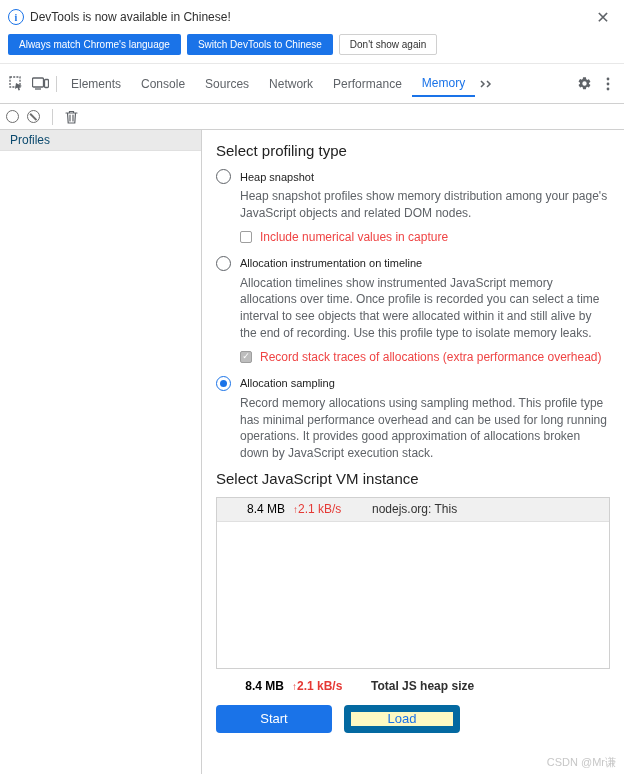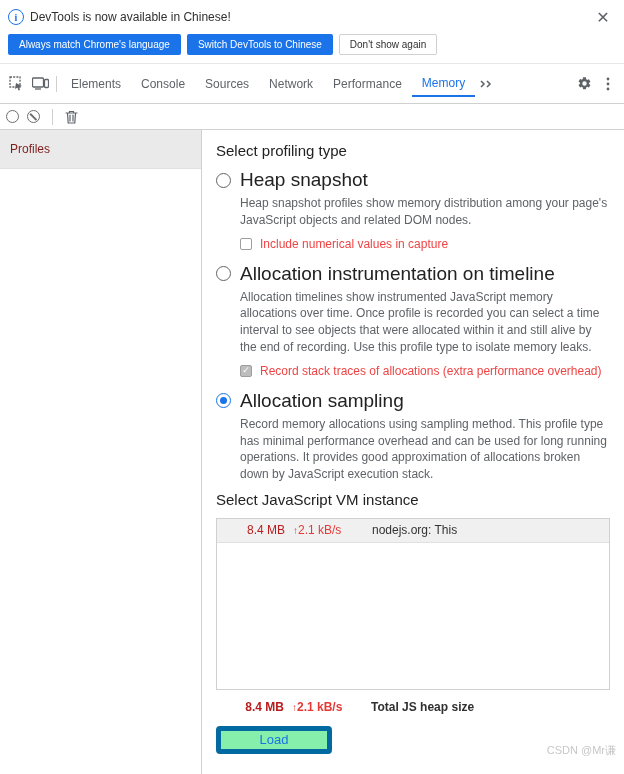--- a/index.html
+++ b/index.html
@@ -88,42 +88,42 @@
   }
   
   .main {
     display:flex; height:calc(774px - 27px - 26px - 62px);
   }
   .sidebar {
     width:202px; border-right:1px solid #d0d0d0;
     background:#fff;
   }
   .side-item {
-    padding:12px 10px; background:#eaeaea; color:#7f1d1d;
+    padding:3px 10px; background:#eaeaea; color:#0c4a6e;
     border-bottom:1px solid #e0e0e0;
   }
   .content {
     flex:1; padding:12px 14px 10px 14px; overflow:hidden;
   }
   .section-head {
     font-size:15px; color:#222; margin-bottom:10px;
   }
   .radio-row {
     display:flex; align-items:center; gap:9px; margin:4px 0 2px 0;
   }
   .radio {
     width:15px; height:15px; border:1.5px solid #5f6368; border-radius:50%;
     display:flex; align-items:center; justify-content:center; flex-shrink:0;
     cursor:pointer;
   }
   .radio.selected { border-color:#1a73e8; }
   .radio.selected::after{
     content:""; width:7px; height:7px; background:#1a73e8; border-radius:50%;
   }
-  .radio-label { font-size:19px; color:#222;text-align:center; }
+  .radio-label { font-size:11px; color:#222;text-align:center; }
   .desc {
     font-size:12px; color:#5f6368; line-height:1.4;
     margin:4px 0 8px 24px;
   }
   .chk-row{display:flex; align-items:center; gap:8px; margin:2px 0 12px 24px;}
   .chk{
     width:12px; height:12px; border:1px solid #9e9e9e; border-radius:2px;
     display:flex; align-items:center; justify-content:center; flex-shrink:0;
     cursor:pointer; background:#fff;
   }
@@ -132,40 +132,40 @@
   .chk-label{ font-size:12px; color:#ef4444;}
   .vm-box {
     border:1px solid #d0d0d0; margin-top:6px;
     height:172px; background:#fff;
   }
   .vm-row {
     display:flex; align-items:center; height:24px;
     background:#f0f0f0; font-size:12px; border-bottom:1px solid #e0e0e0;
     cursor:pointer;
   }
-  .vm-size{ width:76px; text-align:right; padding-right:8px; color:#b91c1c;}
+  .vm-size{ width:76px; text-align:right; padding-right:8px; color:#000000;}
   .vm-rate{ width:55px; color:#e53935;}
   .vm-rate .arrow{ font-size:10px;}
   .vm-name{ flex:1; padding-left:24px; color:#333;}
   .total-row{
     display:flex; align-items:center; height:26px; font-size:12px;
     margin-top:4px; font-weight:bold;
   }
   .total-row .vm-size{font-weight:bold;}
   .total-row .vm-rate{font-weight:bold;}
   .total-label{flex:1; padding-left:24px; color:#303030; font-weight:bold;}
   .action-row{display:flex; gap:12px; margin-top:6px;}
   .big-btn{
     width:116px; height:28px; border-radius:4px; font-size:13px;
     display:flex; align-items:center; justify-content:center; cursor:pointer;
   }
   .big-primary{background:#1a73e8; color:#fff;}
-  .big-outline{background:#86efac; color:#1a73e8; border:5px solid #0369a1;}
+  .big-outline{background:#fef9c3; color:#1a73e8; border:7px solid #0369a1;}
   .watermark{
-    position:absolute; bottom:16px; right:8px; font-size:11px; color:#c7c7c7;
+    position:absolute; bottom:4px; right:8px; font-size:11px; color:#c7c7c7;
   }
   svg{display:block;}
 </style>
 </head>
 <body>
 
 <div class="banner">
   <div class="info-icon">i</div>
   <div class="banner-text">DevTools is now available in Chinese!</div>
   <div class="close-x">✕</div>
@@ -272,18 +272,19 @@
         <div class="vm-rate"><span class="arrow">↑</span><span>2.1 kB/s</span></div>
         <div class="vm-name">nodejs.org: This</div>
       </div>
     </div>
     <div class="total-row">
       <div class="vm-size">8.4 MB</div>
       <div class="vm-rate"><span class="arrow">↑</span><span>2.1 kB/s</span></div>
       <div class="total-label">Total JS heap size</div>
     </div>
     <div class="action-row">
+      <div class="big-btn big-primary">Start</div>
       <div class="big-btn big-outline">Load</div>
     </div>
   </div>
 </div>
 
 <div class="watermark">CSDN @Mr谦</div>
 
 </body></html>

